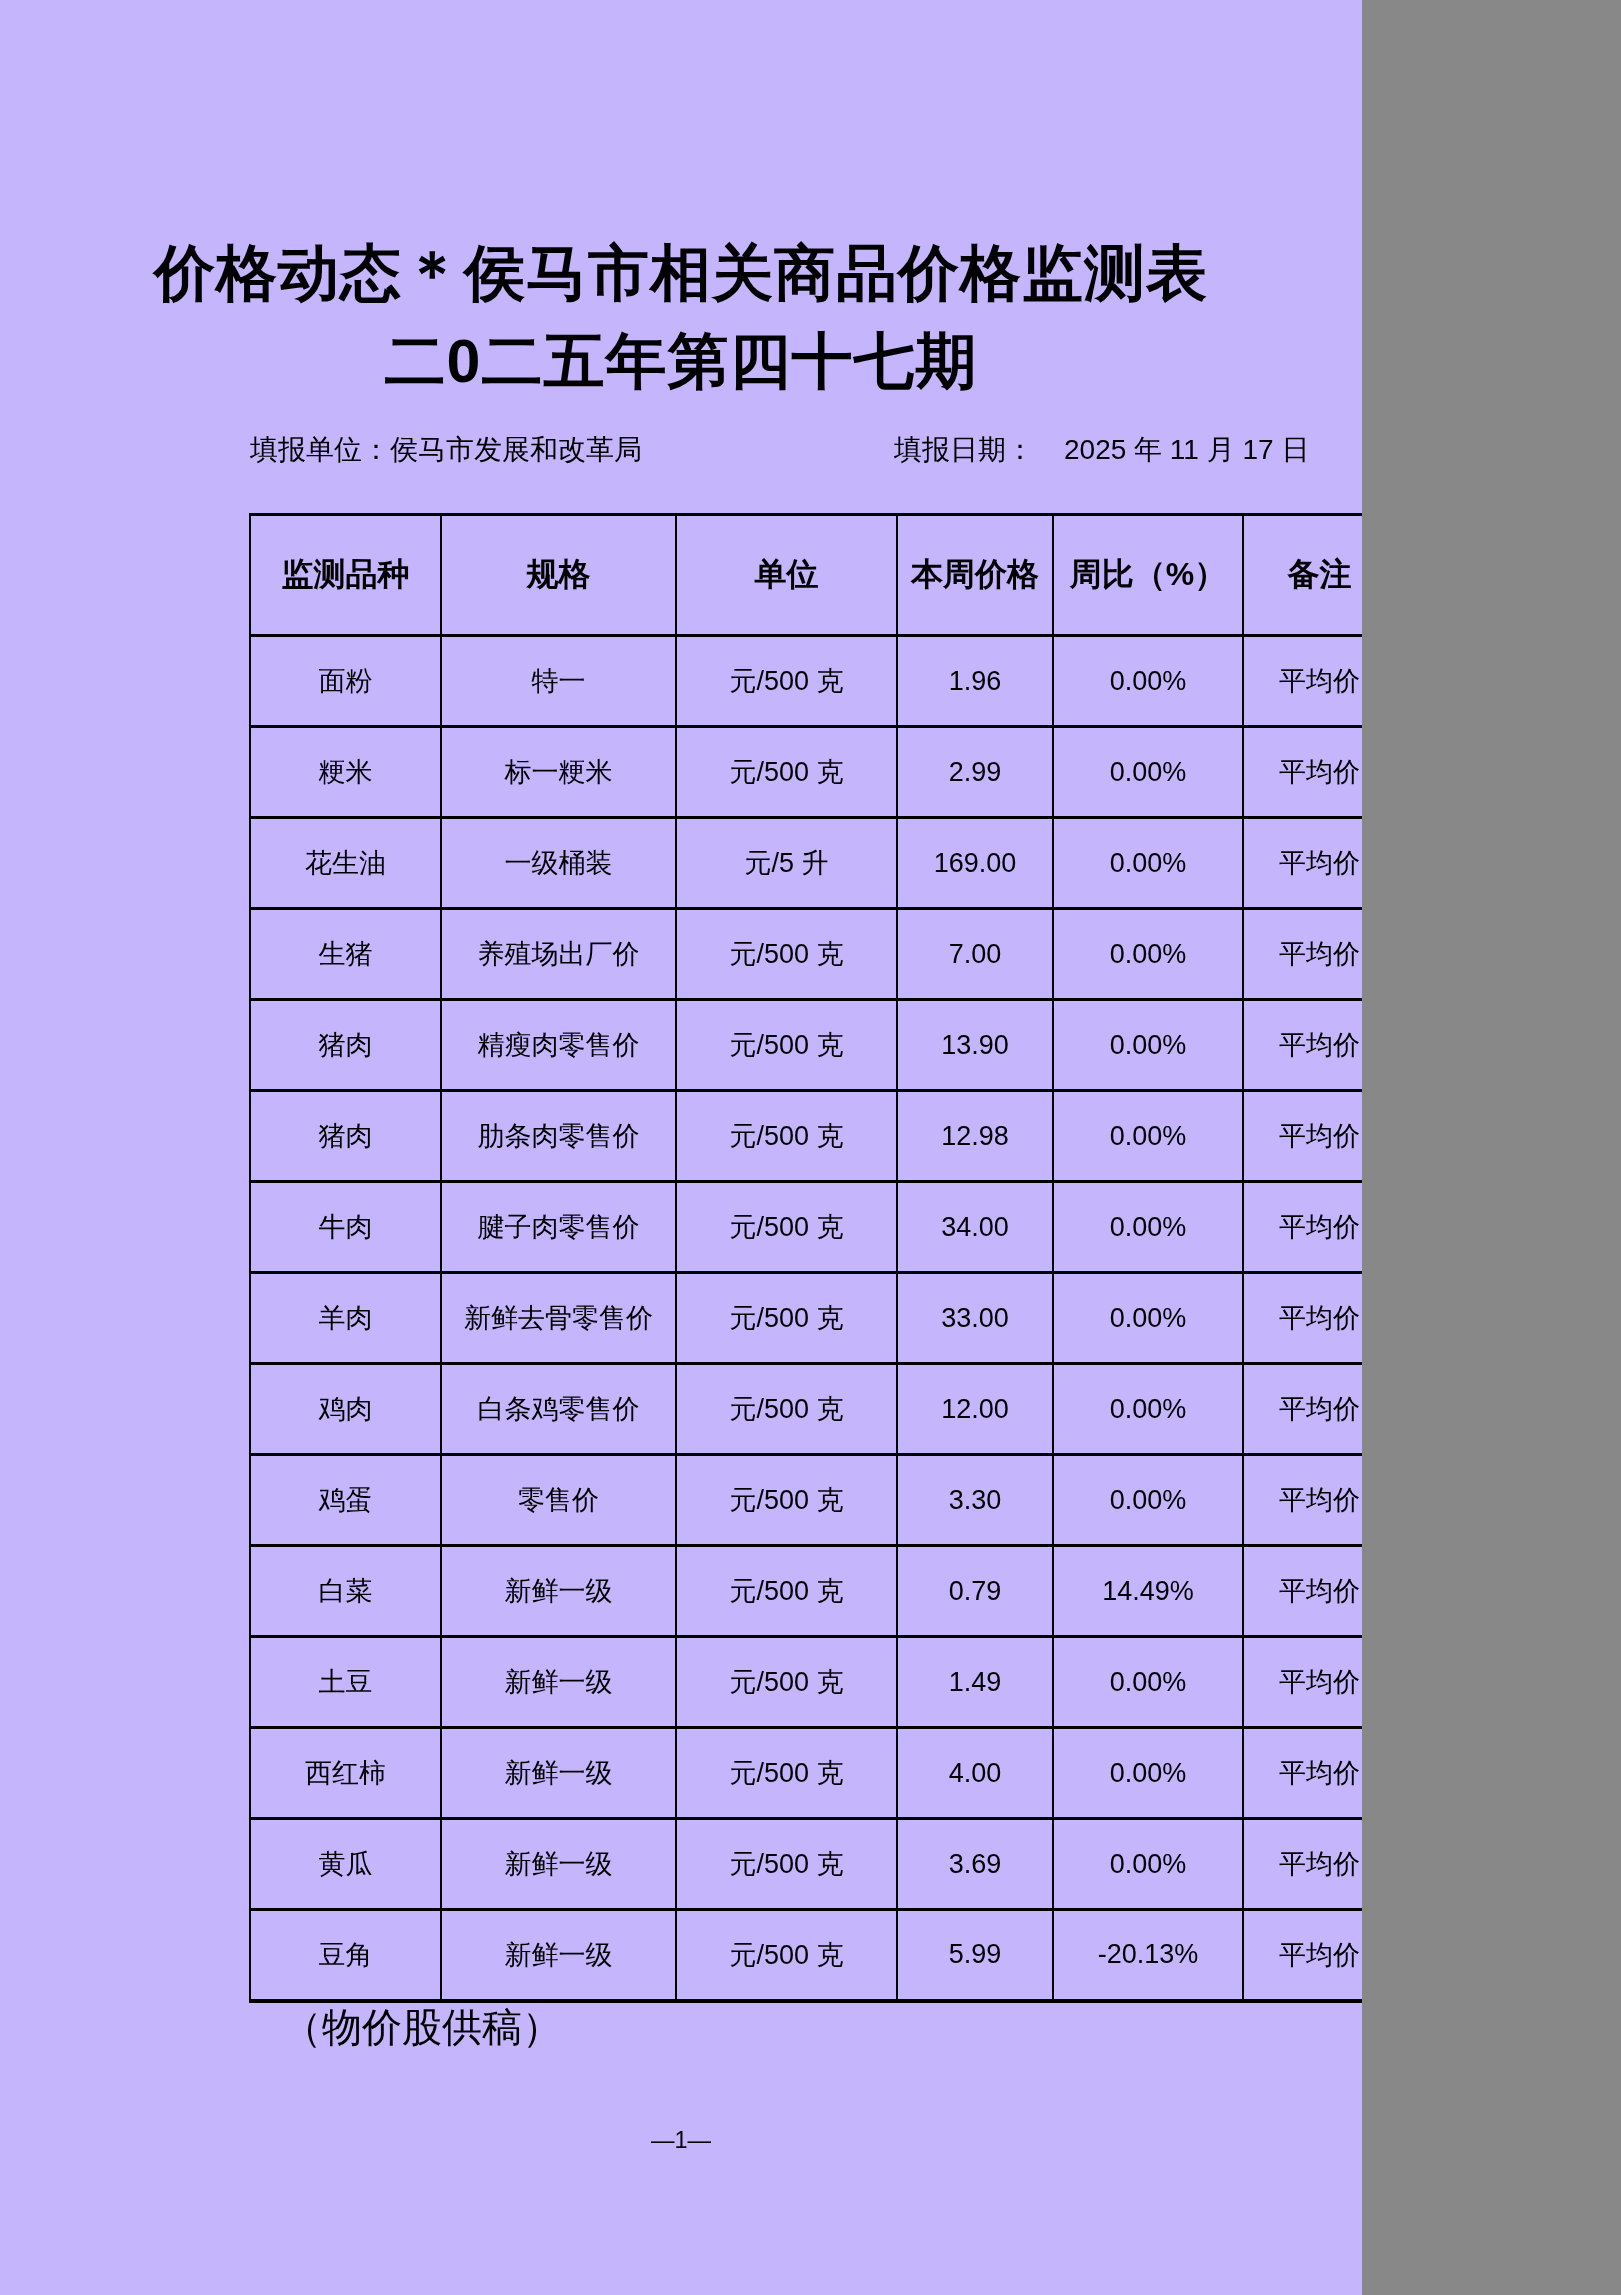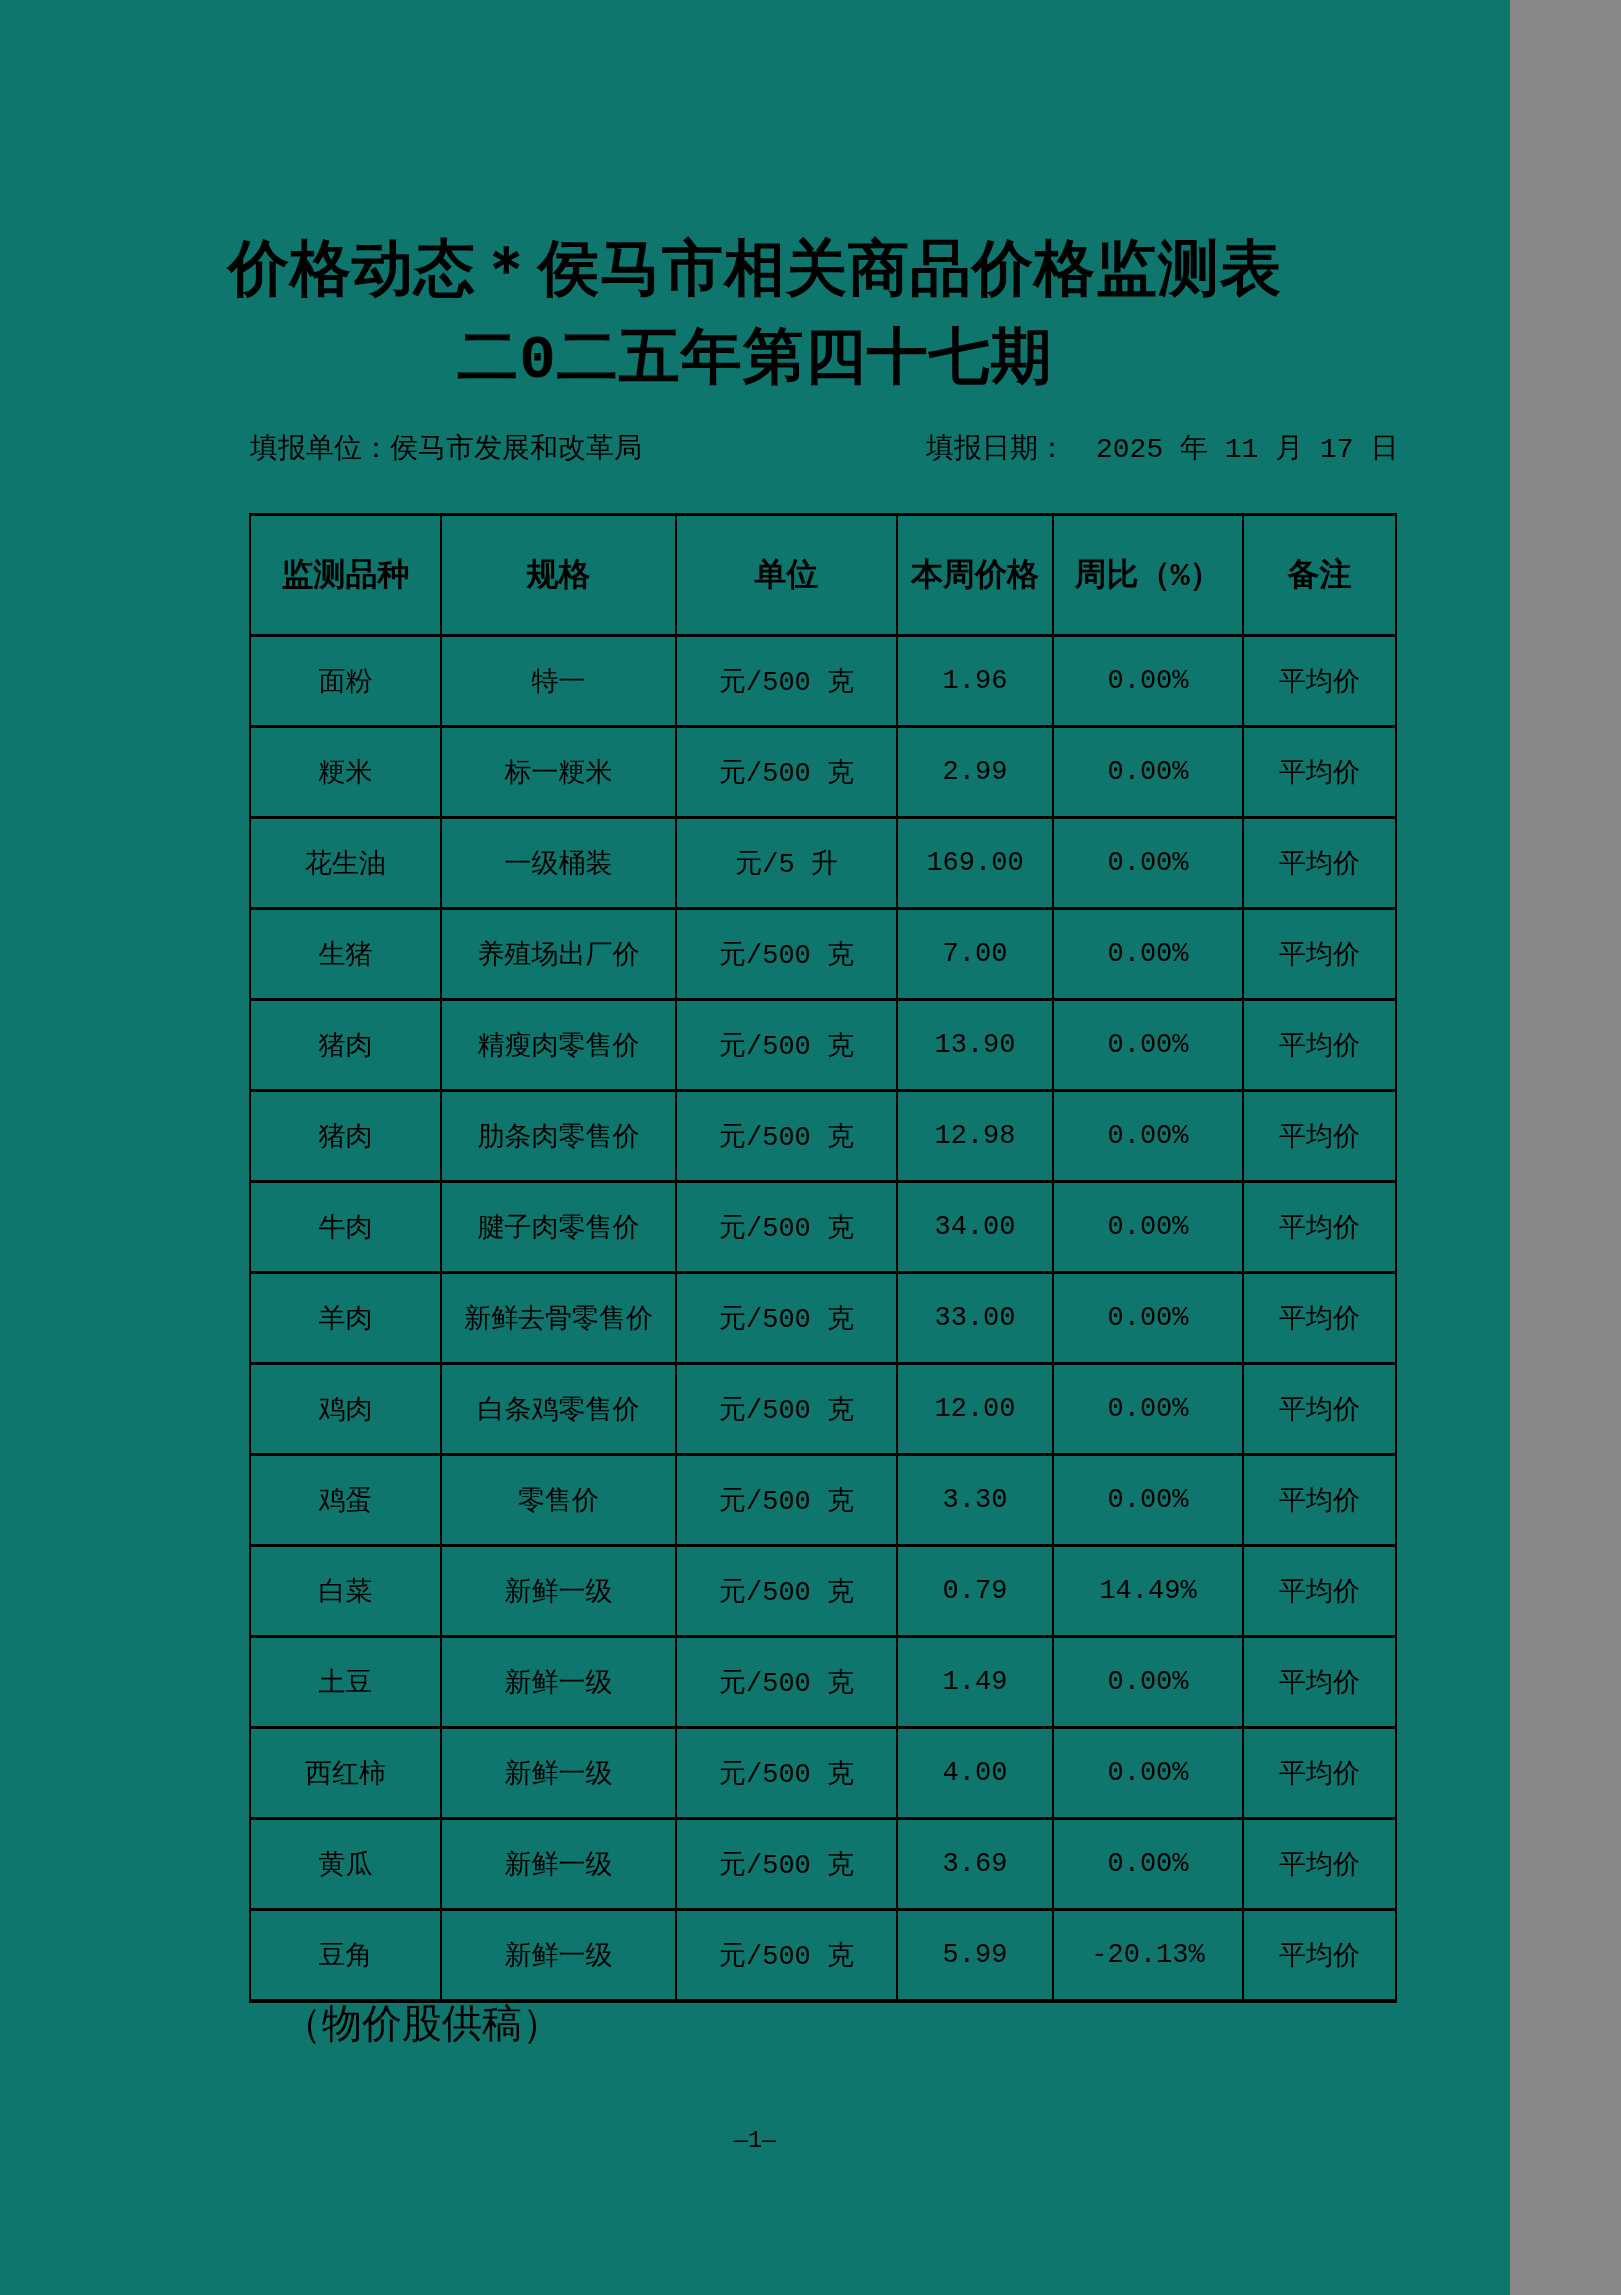--- a/index.html
+++ b/index.html
@@ -1,22 +1,22 @@
 <!DOCTYPE html>
 <html style="font-size:8.2px"><head>
 <meta charset="utf-8">
 <style>
   * { margin: 0; padding: 0; box-sizing: border-box; }
   html, body { background: #888; }
   .page {
     position: relative;
-    width: 1510px;
+    width: 1362px;
     height: 2295px;
-    background: #0f766e;
-    font-family: Liberation Mono, monospace;
+    background: #c4b5fd;
+    font-family: Liberation Sans, sans-serif;
     color: #000;
     overflow: hidden;
   }
   .doc-title {
     position: absolute;
     top: 229px;
     left: 0;
     width: 100%;
     text-align: center;
     font-size: 61px;
@@ -28,21 +28,21 @@
     position: absolute;
     top: 428px;
     left: 0;
     width: 100%;
     height: 44px;
     font-size: 28px;
     line-height: 44px;
     white-space: nowrap;
   }
   .meta-unit { position: absolute; left: 250px; top: 0; }
-  .meta-date { position: absolute; left: 894px; top: 0; margin-left: 32px; }
+  .meta-date { position: absolute; left: 894px; top: 0; }
   .meta-date .value { display: inline-block; margin-left: 30px; }
   table.price-table {
     position: absolute;
     left: 249px;
     top: 513px;
     width: 1146px;
     border-collapse: collapse;
     table-layout: fixed;
     border: 2.6px solid #000;
     border-bottom-width: 4.6px;

